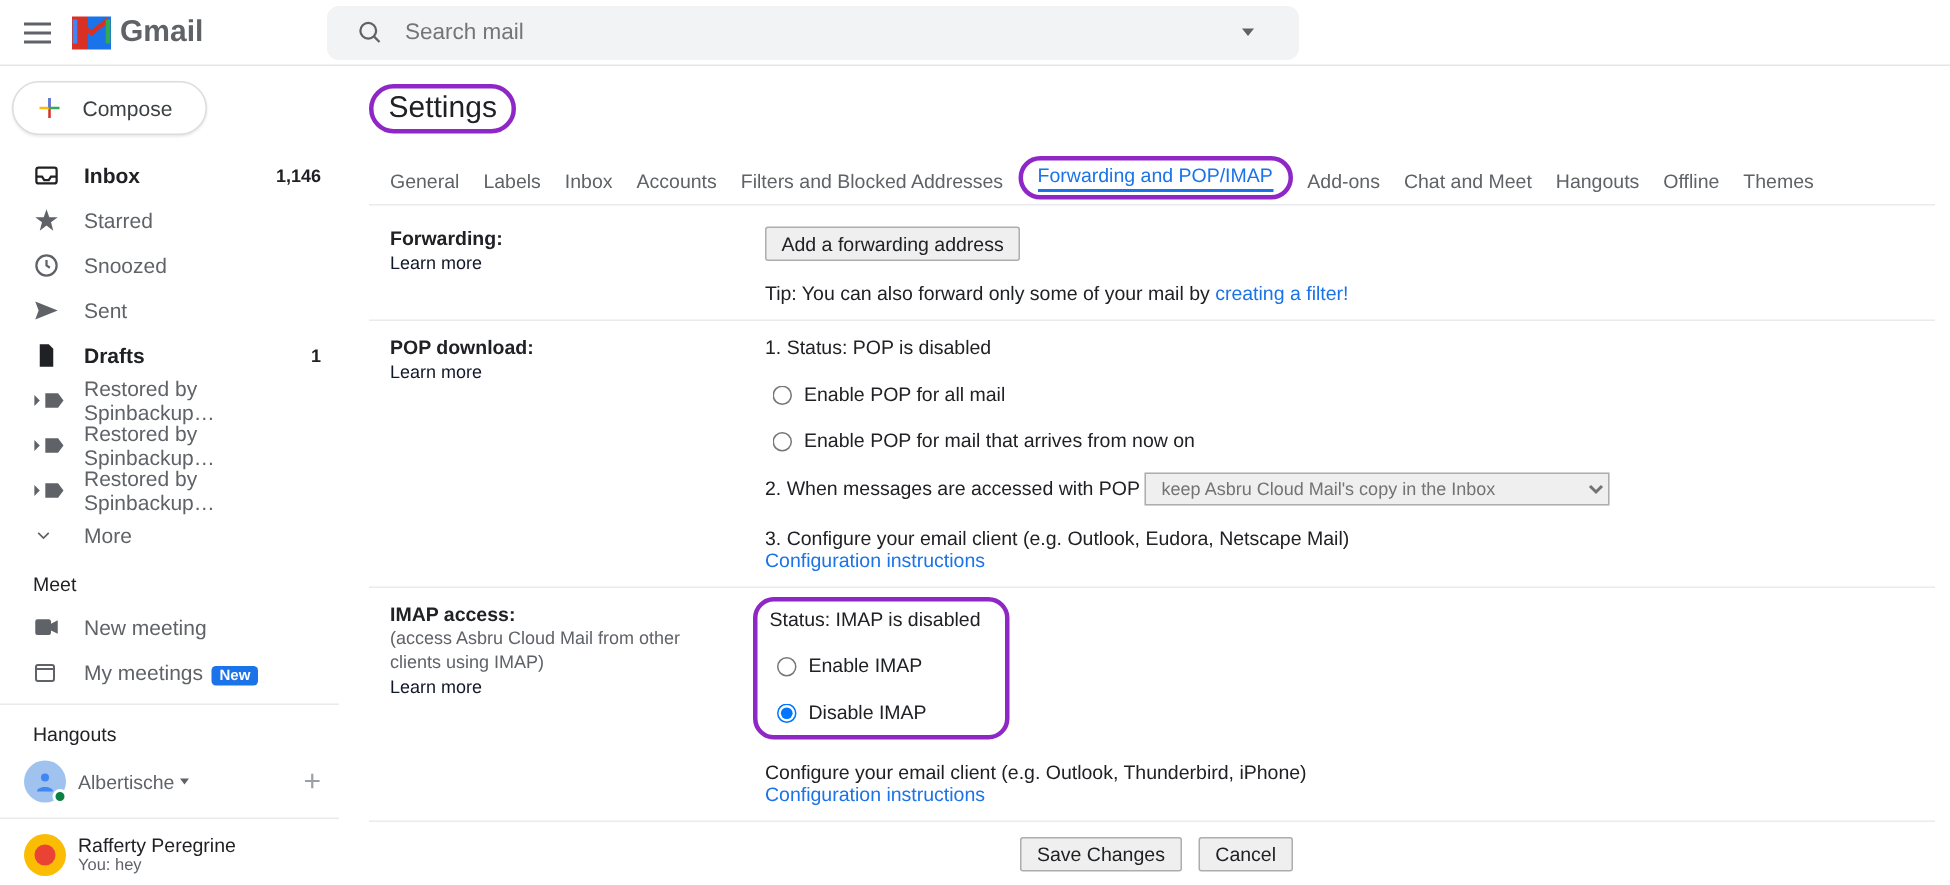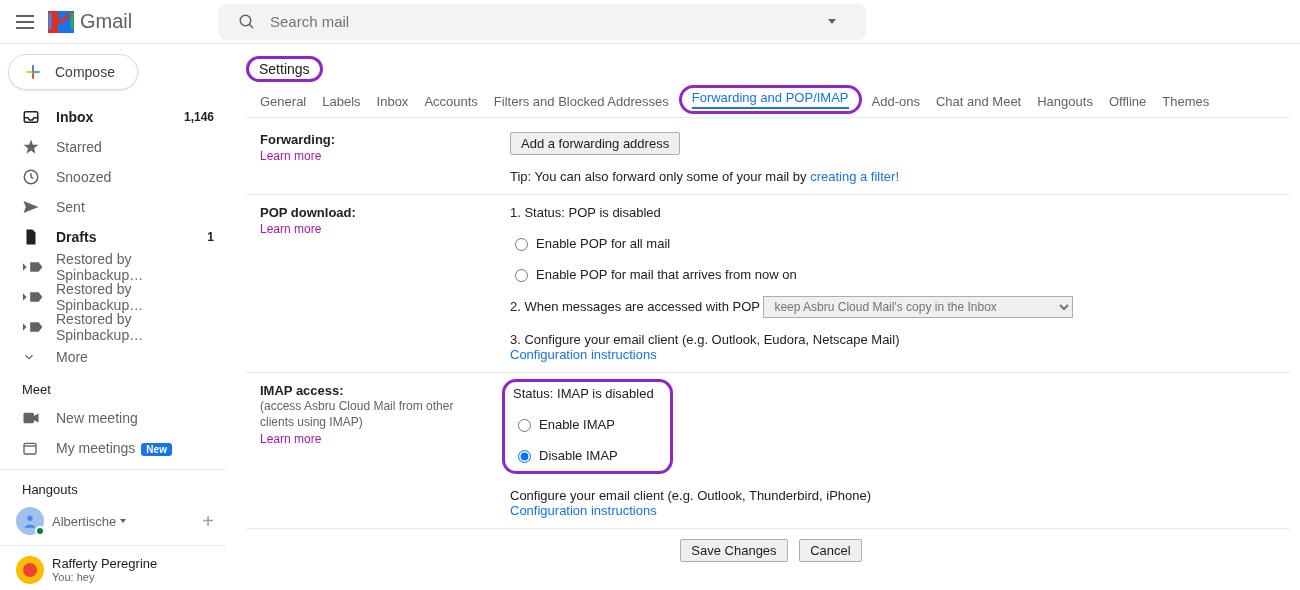--- a/index.html
+++ b/index.html
@@ -20,21 +20,21 @@
   }
   .hamburger {
     width: 24px; height: 24px;
     margin: 0 8px 0 8px;
     display: flex; flex-direction: column; justify-content: center; gap: 4px;
     cursor: pointer;
   }
   .hamburger span { display:block; height:2px; background:#5f6368; width:18px; }
   .logo {
     display: flex; align-items: center; gap: 6px;
-    font-size: 20px; color:#5f6368; font-weight: 400;
+    font-size: 20px; color:#5f6368; font-weight: 700;
     width: 170px;
   }
   .logo-m {
     font-weight: 700; font-size: 22px;
     background: linear-gradient(90deg,#d93025 0%,#d93025 40%,#1a73e8 40%,#1a73e8 100%);
     color: #d93025;
     width: 26px; height: 22px;
     position: relative;
   }
   .logo-m svg { width: 26px; height: 20px; }
@@ -107,26 +107,26 @@
   .convo .nm { font-size:13px; color:#202124; line-height:14px;}
   .convo .msg { font-size:11px; color:#5f6368; line-height:12px;}
   
   .main {
     flex: 1;
     padding: 12px 10px 30px 20px;
     min-width: 0;
   }
   .settings-title {
     display:inline-block;
-    font-size: 14px;
+    font-size: 20px;
     color:#202124;
     padding: 2px 10px;
     border: 3px solid #8f27c7;
     border-radius: 18px;
-    margin: 0 0 6px 0;
+    margin: 0 0 18px 0;
   }
   .tabs {
     display:flex; flex-wrap:wrap;
     border-bottom: 1px solid #e8eaed;
     color:#5f6368;
     font-size: 13px;
     align-items: center;
   }
   .tab { padding: 6px 8px 8px 8px; cursor:pointer; white-space:nowrap;}
   .tab.first { padding-left: 14px;}
@@ -136,21 +136,21 @@
     padding: 2px 10px 6px 10px;
     margin: -4px 2px 2px 2px;
   }
   .tab.active-wrap .tab-label { color:#1a73e8; border-bottom: 2px solid #1a73e8; padding-bottom: 2px;}
   table.settings { width:100%; border-collapse: collapse; margin-top: 4px;}
   table.settings > tbody > tr > td { vertical-align: top; padding: 10px 8px 10px 14px; }
   table.settings > tbody > tr { border-bottom: 1px solid #e8eaed; }
   table.settings > tbody > tr:last-child { border-bottom: none;}
   .row-label { width: 250px; font-size:13px; color:#202124; font-weight:700;}
   .row-label .sub { font-weight:400; color:#5f6368; display:block; font-size:12px; line-height:16px;}
-  .row-label .learn { font-weight:400; color:#a21caf; display:block; font-size:12px; margin-top:2px; cursor:pointer;}
+  .row-label .learn { font-weight:400; color:#0f172a; display:block; font-size:12px; margin-top:2px; cursor:pointer;}
   .row-content { color:#202124; font-size:13px; }
   .row-content b { font-weight:400;}
   .html-button {
     border:1px solid #adadad; background:#efefef; color:#202124;
     font-size:13px; padding:3px 10px; border-radius:2px; cursor:pointer;
   }
   .tip { margin-top: 14px; color:#202124;}
   .tip a { color:#1a73e8; text-decoration:none; cursor:pointer;}
   .radio-row { display:flex; align-items:center; margin-top:15px;}
   .radio-row input { margin-right:8px;}

